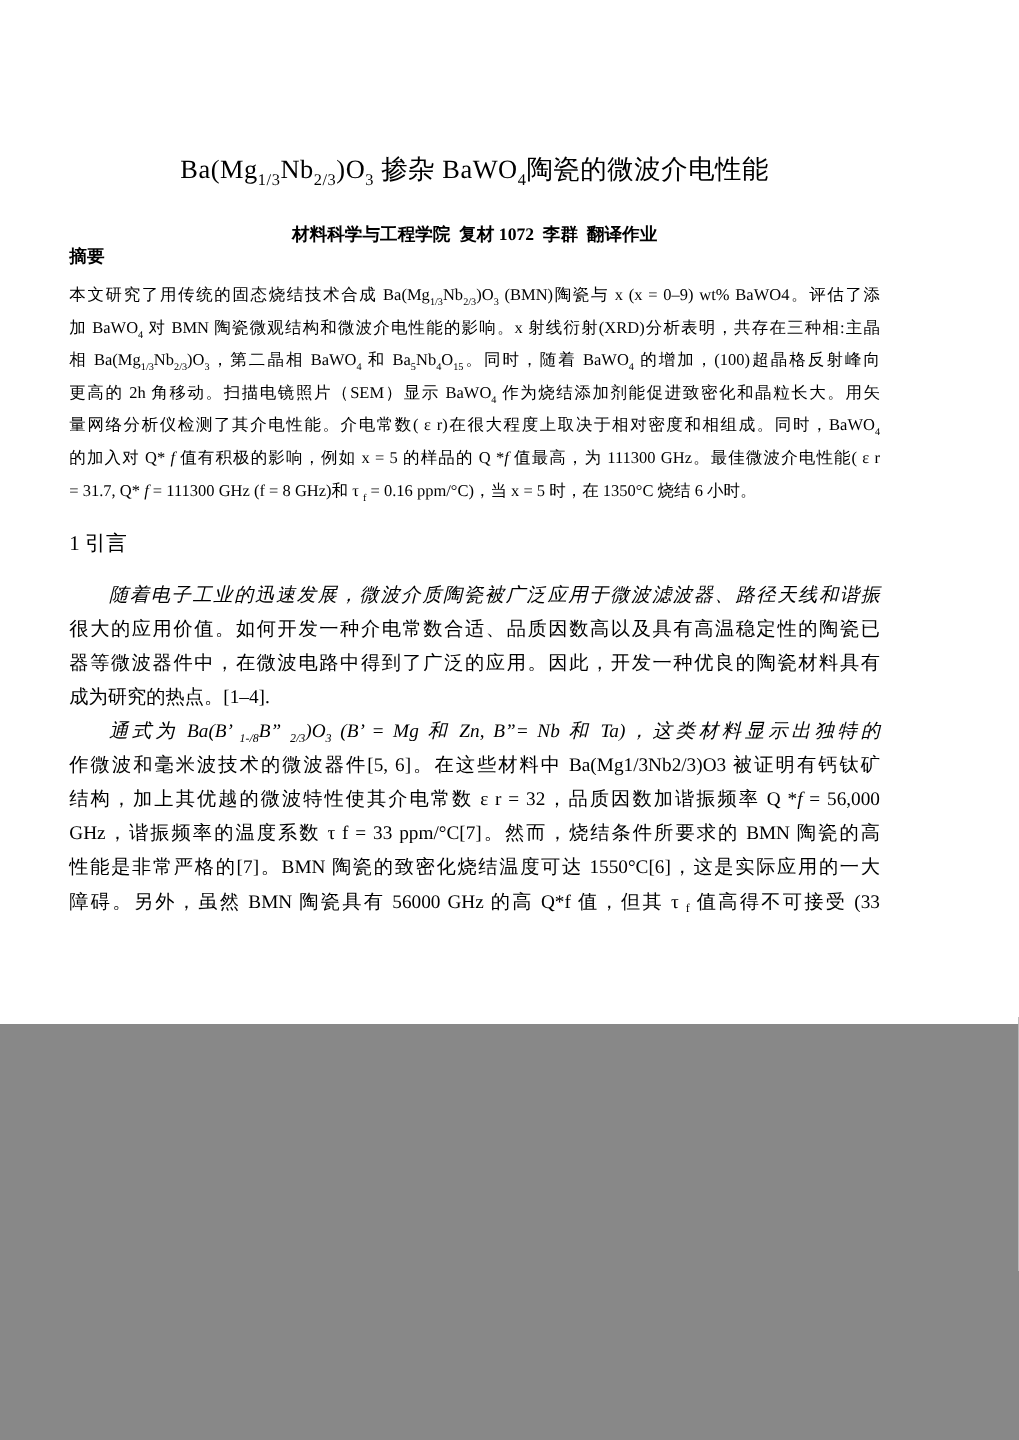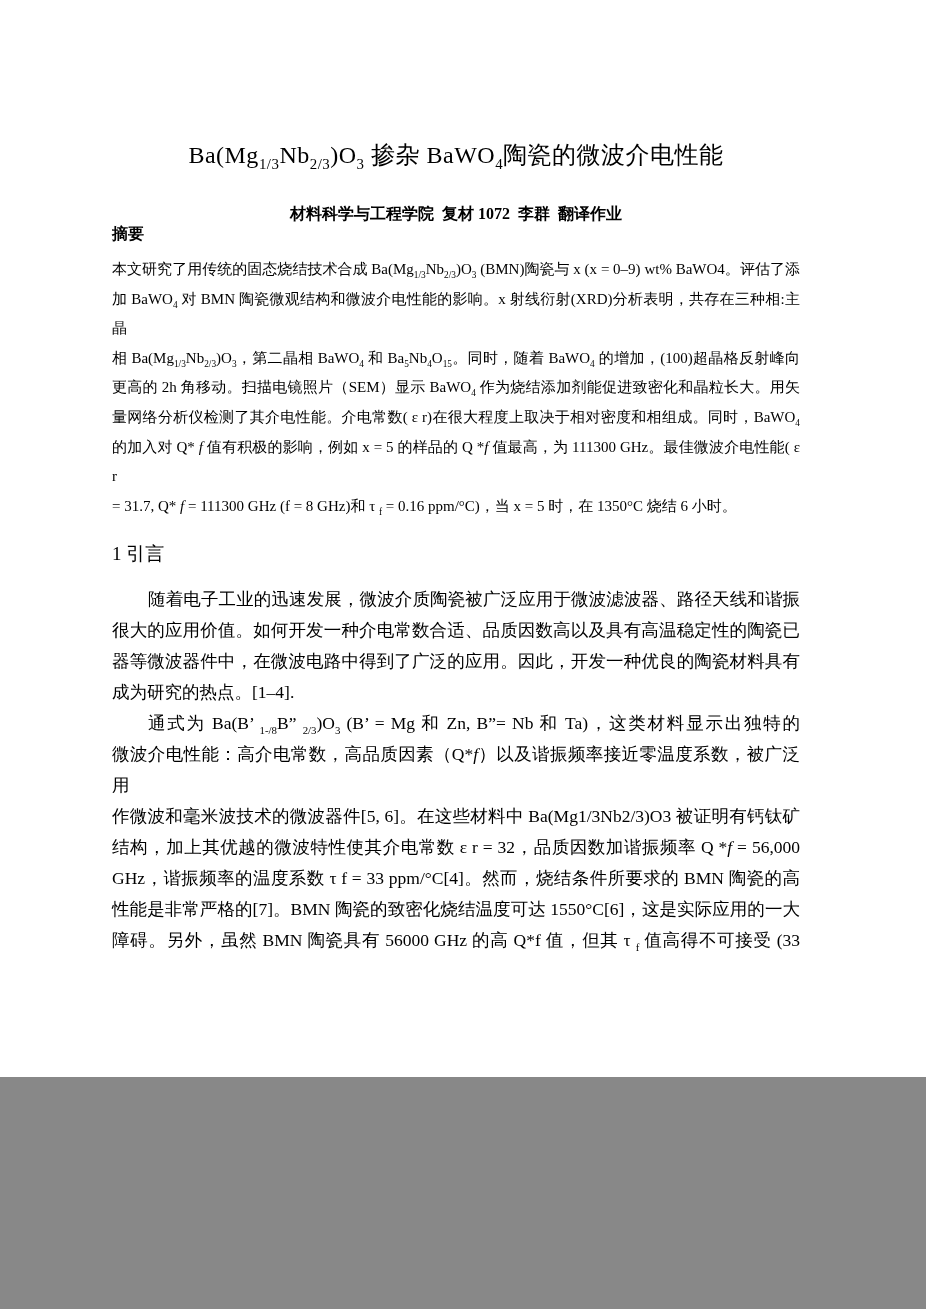--- a/index.html
+++ b/index.html
@@ -1,23 +1,23 @@
 <!DOCTYPE html>
 <html><head>
 <meta charset="utf-8">
 <style>
   html, body { margin: 0; padding: 0; background: #888; }
   .page {
     position: relative;
     width: 926px;
-    height: 1077px;
+    height: 931px;
     margin: 0 auto;
     background: #ffffff;
     box-sizing: border-box;
-    padding-left: 112px;
+    padding-left: 63px;
     padding-right: 126px;
     overflow: hidden;
     font-family: "Liberation Serif", "DejaVu Serif", serif;
     color: #000;
   }
   .title {
     margin-top: 140px;
     font-size: 24px;
     line-height: 30px;
     text-align: center;
@@ -43,21 +43,21 @@
   .section-heading {
     margin-top: 20px;
     font-size: 19px;
     line-height: 26px;
     font-weight: normal;
   }
   .intro-body { margin-top: 17px; }
   .intro-body .line { font-size: 17.5px; line-height: 31px; }
   .line { text-align: justify; }
   .line.just { text-align-last: justify; }
-  .line.indent { text-indent: 36px; }
+  .line.indent { text-indent: 36px; font-style: italic; }
   sub { font-size: 0.62em; line-height: 0; }
   i { font-family: "Liberation Serif", "DejaVu Serif", serif; }
 </style>
 </head>
 <body>
 
 <div class="page">
   <div class="title">Ba(Mg<sub>1/3</sub>Nb<sub>2/3</sub>)O<sub>3</sub> 掺杂 BaWO<sub>4</sub>陶瓷的微波介电性能</div>
   <div class="subtitle">材料科学与工程学院  复材 1072  李群  翻译作业</div>
   <div class="abstract-heading">摘要</div>
@@ -70,20 +70,19 @@
       <div class="line just">的加入对 Q* <i>f</i> 值有积极的影响，例如 x = 5 的样品的 Q *<i>f</i> 值最高，为 111300 GHz。最佳微波介电性能( ε r</div>
       <div class="line">= 31.7, Q* <i>f</i> = 111300 GHz (f = 8 GHz)和 τ <sub>f</sub> = 0.16 ppm/°C)，当 x = 5 时，在 1350°C 烧结 6 小时。</div>
     </div>
   <div class="section-heading">1 引言</div>
   <div class="intro-body">
       <div class="line indent just">随着电子工业的迅速发展，微波介质陶瓷被广泛应用于微波滤波器、路径天线和谐振</div>
       <div class="line just">很大的应用价值。如何开发一种介电常数合适、品质因数高以及具有高温稳定性的陶瓷已</div>
       <div class="line just">器等微波器件中，在微波电路中得到了广泛的应用。因此，开发一种优良的陶瓷材料具有</div>
       <div class="line">成为研究的热点。[1–4].</div>
       <div class="line indent just">通式为 Ba(B’ <sub>1-/8</sub>B” <sub>2/3</sub>)O<sub>3</sub> (B’ = Mg 和 Zn, B”= Nb 和 Ta)，这类材料显示出独特的</div>
-      <div class="line just">微波介电性能：高介电常数，高品质因素（Q*<i>f</i>）以及谐振频率接近零温度系数，被广泛用</div>
       <div class="line just">作微波和毫米波技术的微波器件[5, 6]。在这些材料中 Ba(Mg1/3Nb2/3)O3 被证明有钙钛矿</div>
       <div class="line just">结构，加上其优越的微波特性使其介电常数 ε r = 32，品质因数加谐振频率 Q *<i>f</i> = 56,000</div>
-      <div class="line just">GHz，谐振频率的温度系数 τ f = 33 ppm/°C[4]。然而，烧结条件所要求的 BMN 陶瓷的高</div>
+      <div class="line just">GHz，谐振频率的温度系数 τ f = 33 ppm/°C[7]。然而，烧结条件所要求的 BMN 陶瓷的高</div>
       <div class="line just">性能是非常严格的[7]。BMN 陶瓷的致密化烧结温度可达 1550°C[6]，这是实际应用的一大</div>
       <div class="line just">障碍。另外，虽然 BMN 陶瓷具有 56000 GHz 的高 Q*f 值，但其 τ <sub>f</sub> 值高得不可接受 (33</div>
     </div>
 </div>
 
 </body></html>

